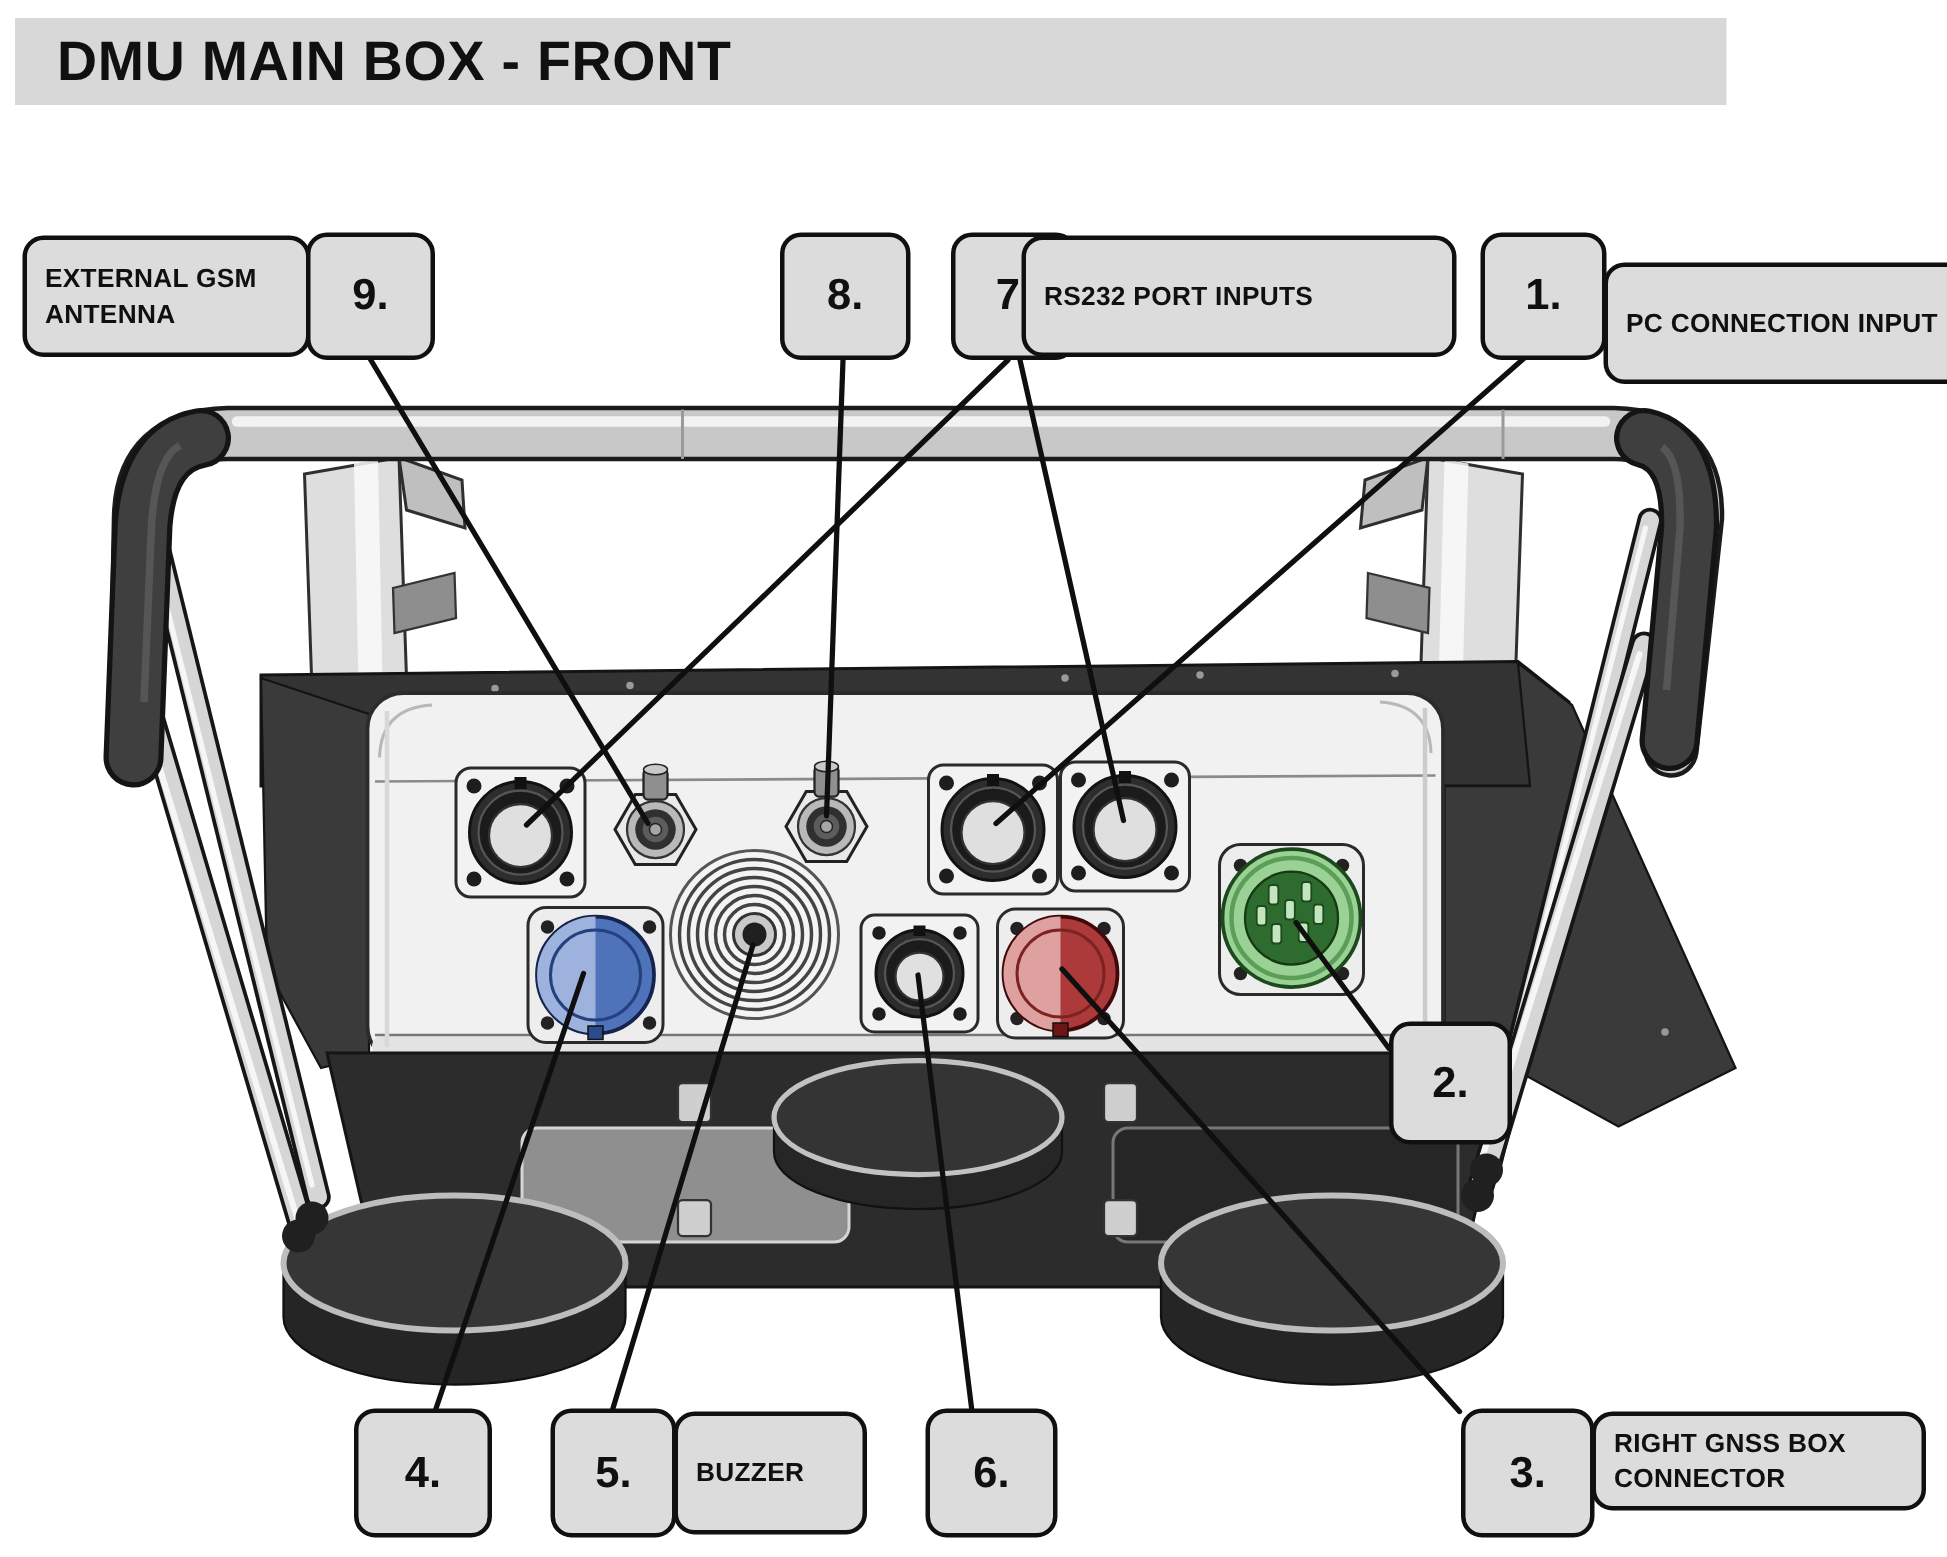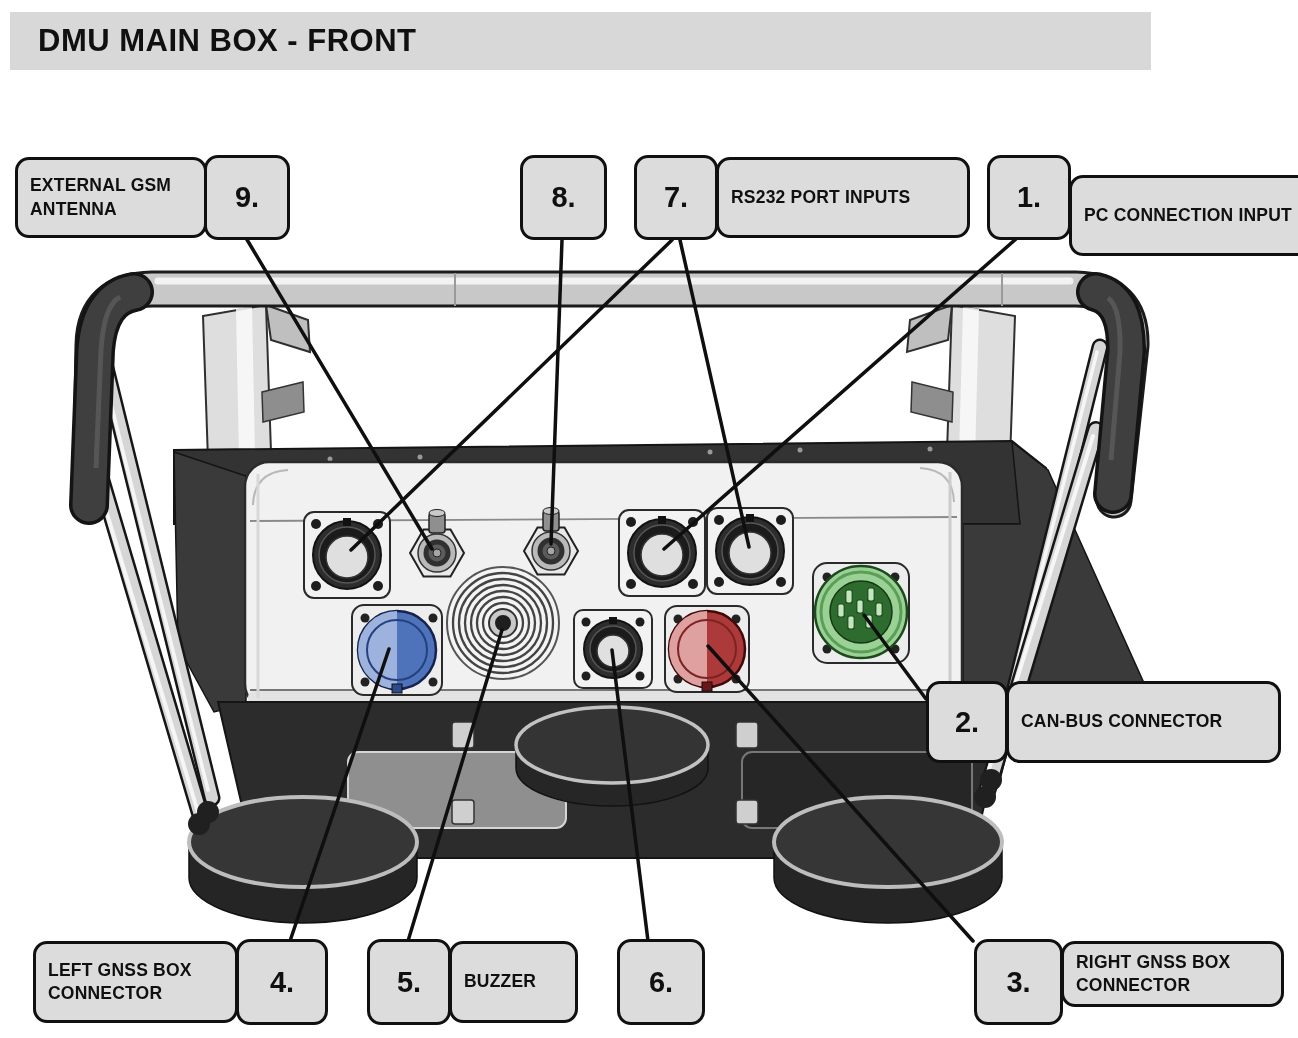--- a/index.html
+++ b/index.html
@@ -1,21 +1,21 @@
 <!DOCTYPE html>
 <html><head>
 <meta charset="utf-8">
 <style>
   html,body{margin:0;padding:0;background:#ffffff;}
   #stage{position:relative;width:1298px;height:1038px;background:#ffffff;overflow:hidden;
          font-family:"Liberation Sans","DejaVu Sans",sans-serif;}
   #stage svg{position:absolute;left:0;top:0;}
   .title-bar{position:absolute;left:10px;top:12px;width:1141px;height:58px;background:#d8d8d8;
              display:flex;align-items:center;padding-left:28px;box-sizing:border-box;
-             font-size:31px;font-weight:bold;color:#101010;letter-spacing:0.5px;}
+             font-size:37px;font-weight:bold;color:#101010;letter-spacing:0.5px;}
   .lbl{position:absolute;background:#dcdcdc;border:3px solid #101010;border-radius:14px;
        display:flex;align-items:center;font-weight:bold;color:#101010;box-sizing:border-box;}
   .lbl.text{font-size:17.5px;line-height:1.32;padding:0 12px;letter-spacing:0.2px;}
   .lbl.num{font-size:29px;justify-content:center;}
 </style>
 </head>
 <body>
 
 <div id="stage">
 
@@ -228,29 +228,27 @@
 </svg>
 
   <div class="title-bar">DMU MAIN BOX - FRONT</div>
 
   <div class="lbl text" style="left:15px;top:157px;width:192px;height:81px">EXTERNAL GSM ANTENNA</div>
   <div class="lbl num" style="left:204px;top:155px;width:86px;height:85px">9.</div>
 
   <div class="lbl num" style="left:520px;top:155px;width:87px;height:85px">8.</div>
 
   <div class="lbl num" style="left:634px;top:155px;width:84px;height:85px">7.</div>
-  <div class="lbl text" style="left:716px;top:157px;width:254px;height:81px">RS232 PORT INPUTS</div>
+  <div class="lbl text" style="left:681px;top:157px;width:290px;height:81px">RS232 PORT INPUTS</div>
 
   <div class="lbl num" style="left:987px;top:155px;width:84px;height:85px">1.</div>
   <div class="lbl text" style="left:1069px;top:175px;width:242px;height:81px">PC CONNECTION INPUT</div>
 
   <div class="lbl num" style="left:926px;top:681px;width:82px;height:82px">2.</div>
-  <div class="lbl text" style="left:1006px;top:681px;width:275px;height:82px">CAN-BUS CONNECTOR</div>
-
-  <div class="lbl text" style="left:33px;top:941px;width:205px;height:82px">LEFT GNSS BOX CONNECTOR</div>
+
   <div class="lbl num" style="left:236px;top:939px;width:92px;height:86px">4.</div>
 
   <div class="lbl num" style="left:367px;top:939px;width:84px;height:86px">5.</div>
   <div class="lbl text" style="left:449px;top:941px;width:129px;height:82px">BUZZER</div>
 
   <div class="lbl num" style="left:617px;top:939px;width:88px;height:86px">6.</div>
 
   <div class="lbl num" style="left:974px;top:939px;width:89px;height:86px">3.</div>
   <div class="lbl text" style="left:1061px;top:941px;width:223px;height:66px">RIGHT GNSS BOX CONNECTOR</div>
 

